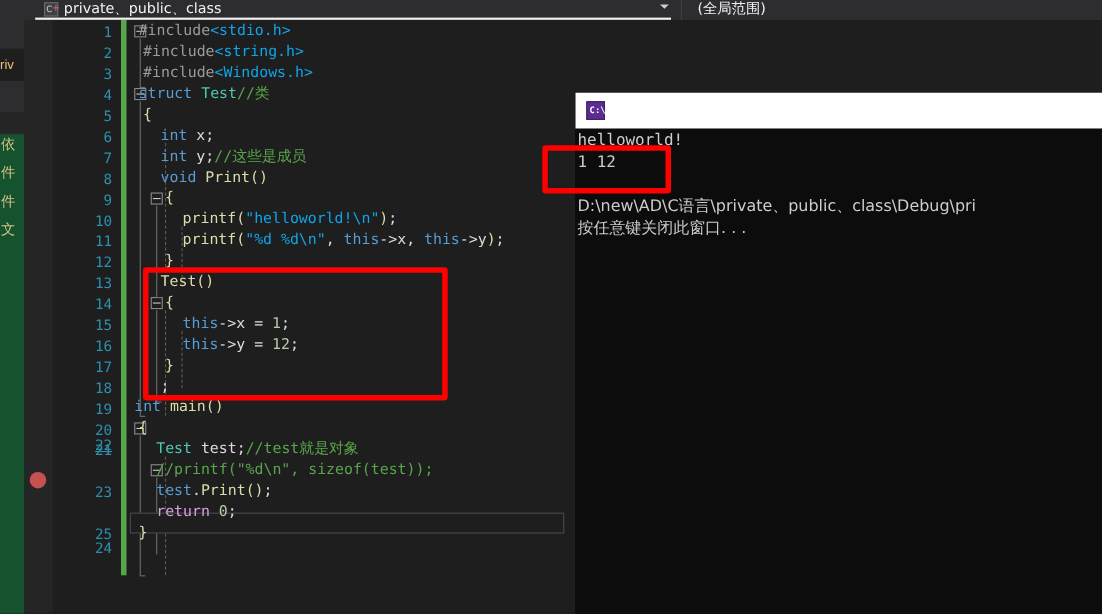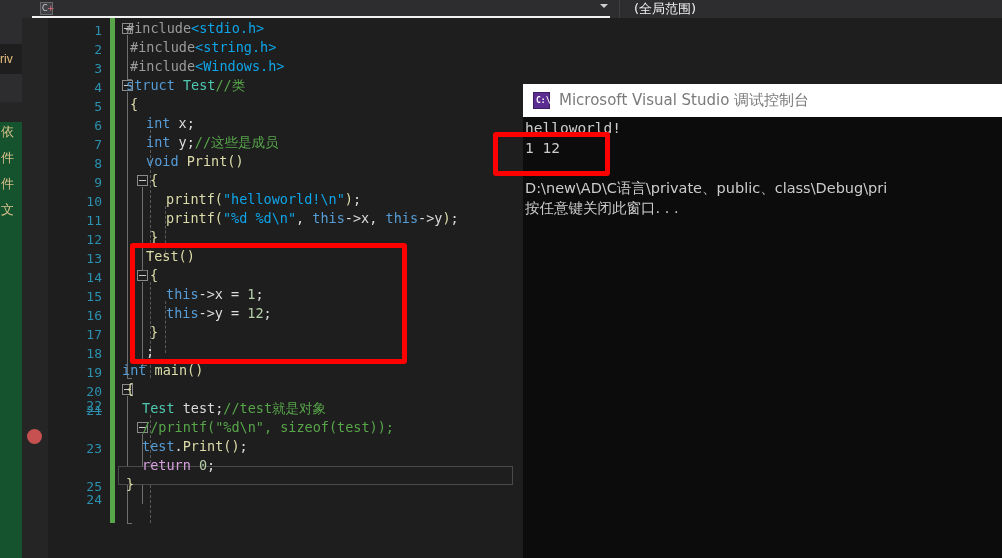--- a/index.html
+++ b/index.html
@@ -118,20 +118,21 @@
     <div class="ls-cn" style="top:176px;">件</div>
     <div class="ls-cn" style="top:202px;">文</div>
   </div>
 
   <div class="tabbar">
     <div class="tab">
       <div class="tabicon">
         <span class="cc">C</span>
           <span class="plus">+</span>
       </div>
+      <div class="tabtitle">private、public、class</div>
     </div>
     <div class="tabdrop"></div>
     <div class="tabsep"></div>
     <div class="scopebox">
       <div class="scopetext">(全局范围)</div>
     </div>
   </div>
   <div class="tabunderline"></div>
 
   <div class="editor">
@@ -220,21 +221,20 @@
         <div class="cl" style="top: 438px; left: 24px;"><span class="ctl">return</span><span class="pl"> </span><span class="num">0</span><span class="pl">;</span></div>
         <div class="cl" style="top: 457px; left: 8px;"><span class="br">}</span></div>
       </div>
   </div>
 
   <div class="console">
     <div class="conbar">
       <div class="conicon">
         <span>C:\</span>
       </div>
-      <div class="contitle">Microsoft Visual Studio 调试控制台</div>
     </div>
     <div class="conbody">
         <div class="cline" style="top: 1px;">helloworld!</div>
         <div class="cline" style="top: 21px;">1 12</div>
         <div class="cline cjk" style="top: 61px;">D:\new\AD\C语言\private、public、class\Debug\pri</div>
         <div class="cline cjk" style="top: 81px;">按任意键关闭此窗口. . .</div>
       </div>
   </div>
 
   <div class="redbox" style="left:130px;top:243px;width:277px;height:121px;"></div>

